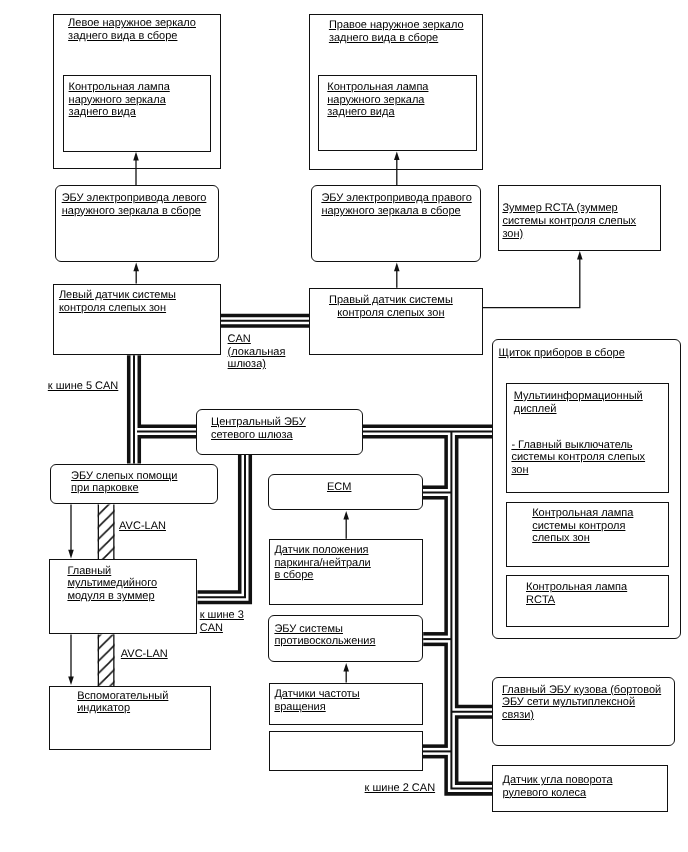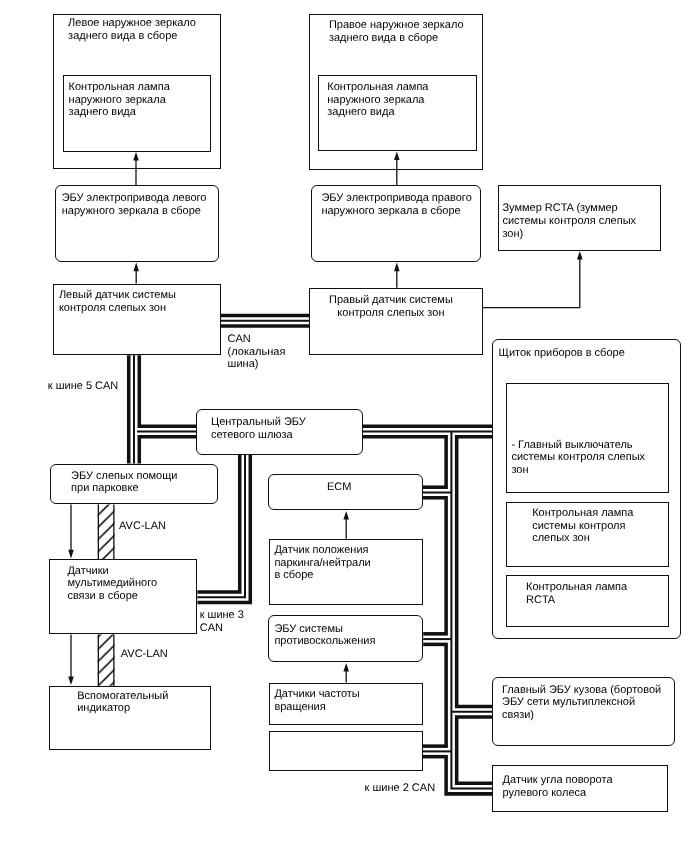--- a/index.html
+++ b/index.html
@@ -6,21 +6,21 @@
   html,body{margin:0;padding:0;background:#fff;}
   body{width:688px;height:852px;position:relative;overflow:hidden;
        font-family:"Liberation Sans",sans-serif;color:#000;
        -webkit-font-smoothing:antialiased;
        text-rendering:geometricPrecision;}
   #stage{position:absolute;left:0;top:0;width:688px;height:852px;}
   .box{position:absolute;border:1.4px solid #111;box-sizing:border-box;background:transparent;}
   .rbox{}
   .btext{position:absolute;white-space:pre;}
   .tl{font-size:11px;line-height:12.8px;white-space:pre;height:12.8px;}
-  .btext,.lbl{transform:translateZ(0);}
+  .btext,.lbl{transform:translateZ(0);text-decoration:underline;}
   .lbl{position:absolute;white-space:pre;}
   svg.overlay{position:absolute;left:0;top:0;width:688px;height:852px;}
 </style>
 </head>
 <body>
 
 <div id="stage">
 <svg class="overlay" viewBox="0 0 688 852">
  <defs>
   <pattern id="hatch" width="12.2" height="12.2" patternUnits="userSpaceOnUse" patternTransform="translate(0,3.2)">
@@ -138,32 +138,33 @@
 <div class="btext" style="left:68.1px;top:17.05px;"><div class="tl">Левое наружное зеркало</div><div class="tl">заднего вида в сборе</div></div>
 <div class="btext" style="left:68.6px;top:80.85px;"><div class="tl">Контрольная лампа</div><div class="tl">наружного зеркала</div><div class="tl">заднего вида</div></div>
 <div class="btext" style="left:328.9px;top:18.85px;"><div class="tl">Правое наружное зеркало</div><div class="tl">заднего вида в сборе</div></div>
 <div class="btext" style="left:327.3px;top:80.75px;"><div class="tl">Контрольная лампа</div><div class="tl">наружного зеркала</div><div class="tl">заднего вида</div></div>
 <div class="btext" style="left:61.7px;top:192.05px;"><div class="tl">ЭБУ электропривода левого</div><div class="tl">наружного зеркала в сборе</div></div>
 <div class="btext" style="left:321.4px;top:192.35px;"><div class="tl">ЭБУ электропривода правого</div><div class="tl">наружного зеркала в сборе</div></div>
 <div class="btext" style="left:502.4px;top:189.95px;margin-top:12px;"><div class="tl">Зуммер RCTA (зуммер</div><div class="tl">системы контроля слепых</div><div class="tl">зон)</div></div>
 <div class="btext" style="left:58.9px;top:289.05px;"><div class="tl">Левый датчик системы</div><div class="tl">контроля слепых зон</div></div>
 <div class="btext" style="left:329px;top:293.85px;text-align:center;"><div class="tl">Правый датчик системы</div><div class="tl">контроля слепых зон</div></div>
 <div class="btext" style="left:498.6px;top:346.75px;"><div class="tl">Щиток приборов в сборе</div></div>
+<div class="btext" style="left:513.8px;top:389.85px;"><div class="tl">Мультиинформационный</div><div class="tl">дисплей</div></div>
 <div class="btext" style="left:511.4px;top:438.55px;"><div class="tl">- Главный выключатель</div><div class="tl">системы контроля слепых</div><div class="tl">зон</div></div>
 <div class="btext" style="left:532.2px;top:506.85px;"><div class="tl">Контрольная лампа</div><div class="tl">системы контроля</div><div class="tl">слепых зон</div></div>
 <div class="btext" style="left:526.0px;top:581.45px;"><div class="tl">Контрольная лампа</div><div class="tl">RCTA</div></div>
 <div class="btext" style="left:211.0px;top:415.95px;"><div class="tl">Центральный ЭБУ</div><div class="tl">сетевого шлюза</div></div>
 <div class="btext" style="left:71.1px;top:469.55px;"><div class="tl">ЭБУ слепых помощи</div><div class="tl">при парковке</div></div>
-<div class="btext" style="left:67.4px;top:564.55px;"><div class="tl">Датчики</div><div class="tl">мультимедийного</div><div class="tl">связи в сборе</div></div>
+<div class="btext" style="left:67.4px;top:564.55px;"><div class="tl">Главный</div><div class="tl">мультимедийного</div><div class="tl">модуля в зуммер</div></div>
 <div class="btext" style="left:77.2px;top:689.65px;"><div class="tl">Вспомогательный</div><div class="tl">индикатор</div></div>
 <div class="btext" style="left:327.0px;top:480.75px;"><div class="tl">ECM</div></div>
 <div class="btext" style="left:274.4px;top:543.85px;"><div class="tl">Датчик положения</div><div class="tl">паркинга/нейтрали</div><div class="tl">в сборе</div></div>
 <div class="btext" style="left:274.4px;top:622.55px;"><div class="tl">ЭБУ системы</div><div class="tl">противоскольжения</div></div>
 <div class="btext" style="left:274.4px;top:688.35px;"><div class="tl">Датчики частоты</div><div class="tl">вращения</div></div>
 <div class="btext" style="left:502.6px;top:773.95px;"><div class="tl">Датчик угла поворота</div><div class="tl">рулевого колеса</div></div>
 <div class="btext" style="left:502.0px;top:683.65px;"><div class="tl">Главный ЭБУ кузова (бортовой</div><div class="tl">ЭБУ сети мультиплексной</div><div class="tl">связи)</div></div>
-<div class="lbl" style="left:227.6px;top:332.75px;"><div class="tl">CAN</div><div class="tl">(локальная</div><div class="tl">шина)</div></div>
+<div class="lbl" style="left:227.6px;top:332.75px;"><div class="tl">CAN</div><div class="tl">(локальная</div><div class="tl">шлюза)</div></div>
 <div class="lbl" style="left:47.8px;top:379.85px;"><div class="tl">к шине 5 CAN</div></div>
 <div class="lbl" style="left:119.1px;top:519.85px;"><div class="tl">AVC-LAN</div></div>
 <div class="lbl" style="left:120.8px;top:648.15px;"><div class="tl">AVC-LAN</div></div>
 <div class="lbl" style="left:199.7px;top:609.35px;"><div class="tl">к шине 3</div><div class="tl">CAN</div></div>
 <div class="lbl" style="left:364.6px;top:782.05px;"><div class="tl">к шине 2 CAN</div></div>
 </div>
 
 </body></html>

